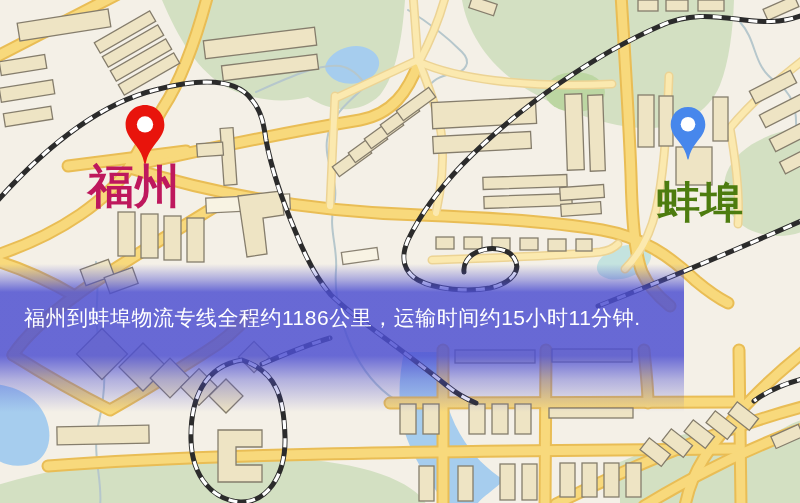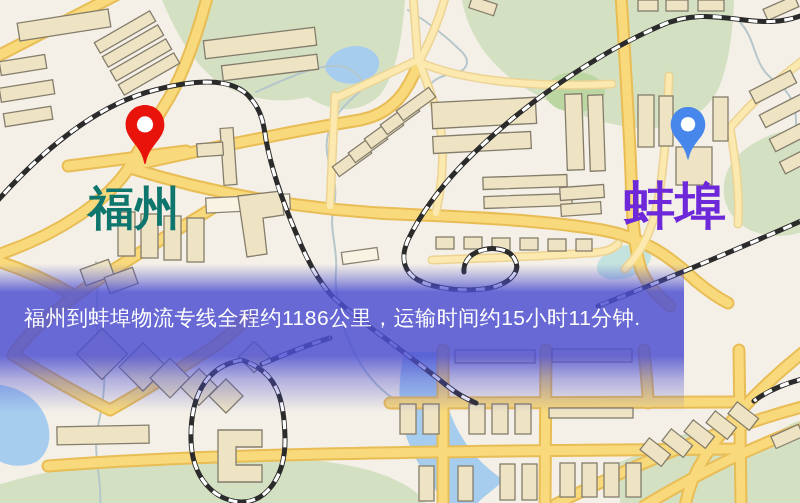--- a/index.html
+++ b/index.html
@@ -30,22 +30,22 @@
       rgba(77,79,209,0.40) 78%,
       rgba(77,79,209,0) 100%);}
   .banner-text{position:absolute;left:24px;top:40px;color:#ffffff;font-size:21px;
     letter-spacing:0.5px;white-space:nowrap;}
   
   .pin{position:absolute;display:block;}
   .pin-origin{left:124px;top:104px;width:42px;height:65px;}
   .pin-dest{left:668px;top:106px;width:40px;height:58px;}
   .city-label{position:absolute;font-family:"Liberation Serif", serif;font-weight:bold;
     line-height:1;white-space:nowrap;}
-  .label-origin{left:88px;top:186px;font-size:46px;color:#0f766e;}
-  .label-dest{left:624px;top:181px;font-size:51px;color:#6d28d9;}
+  .label-origin{left:88px;top:164px;font-size:46px;color:#be185d;}
+  .label-dest{left:657px;top:181px;font-size:43px;color:#4d7c0f;}
 </style>
 </head>
 <body>
 
 <div class="stage">
 
   <svg class="map-svg" viewBox="0 0 800 503" aria-hidden="true">
     <defs>
 
       <path id="pA1" d="M208,-6 C196,40 180,82 163,108 C150,130 140,148 130,166"></path>

